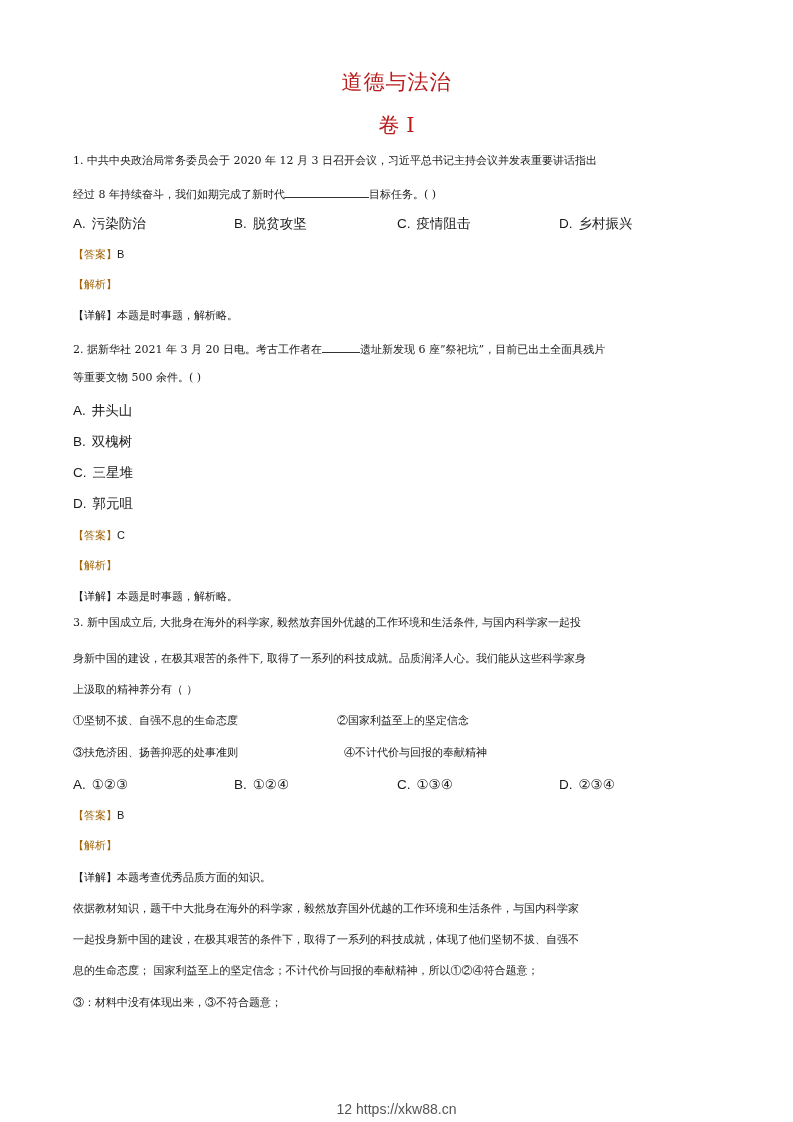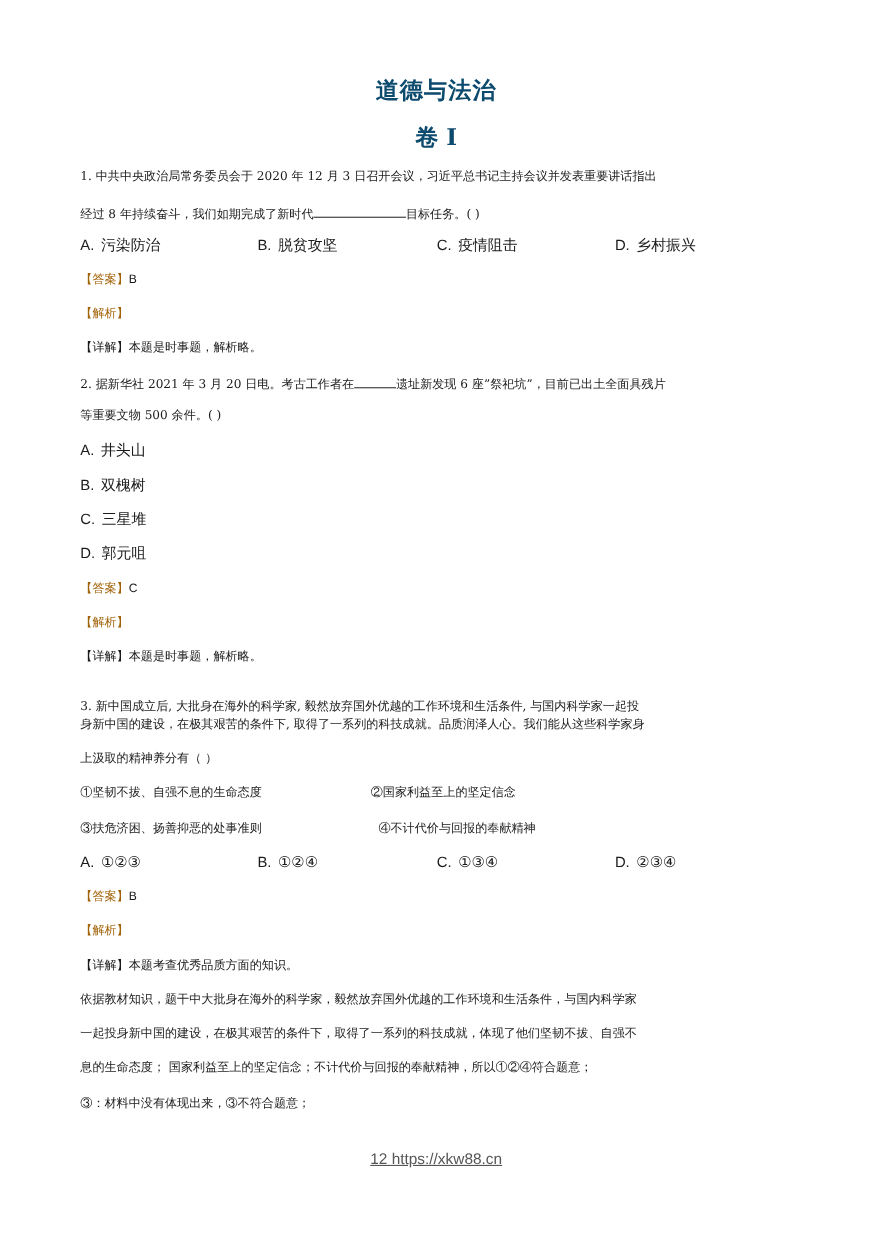--- a/index.html
+++ b/index.html
@@ -17,22 +17,22 @@
     }
     .page {
       position: absolute;
       left: 0; top: 0;
       width: 793px; height: 1122px;
     }
     .title {
       position: absolute;
       left: 0; width: 793px;
       text-align: center;
-      font-weight: bold;
-      color: #0c4a6e;
+      font-weight: normal;
+      color: #b91c1c;
       font-family: "DejaVu Serif", "Liberation Serif", serif;
     }
     .title-main { top: 68px; font-size: 21px; letter-spacing: 1px; }
     .title-sub  { top: 111px; font-size: 21px; }
     .line {
       position: absolute;
       left: 73px;
       font-size: 11px;
       line-height: 18px;
       white-space: nowrap;
@@ -55,27 +55,26 @@
       font-size: 13.5px;
       line-height: 18px;
       white-space: nowrap;
     }
     .opt .letter {
       font-family: "Liberation Sans", "DejaVu Sans", sans-serif;
       margin-right: 6px;
     }
     .footer {
       position: absolute;
-      top: 1045px;
+      top: 1101px;
       left: 0; width: 793px;
       text-align: center;
       font-family: "Liberation Sans", "DejaVu Sans", sans-serif;
       font-size: 14px;
       color: #555;
-      text-decoration: underline;
     }
   </style>
 </head>
 <body>
 
 <div class="page">
 
   <div class="title title-main">道德与法治</div>
   <div class="title title-sub">卷 I</div>
 
@@ -100,21 +99,21 @@
 
   <div class="opt" style="left:73px; top:401px;"><span class="letter">A.</span><span>井头山</span></div>
   <div class="opt" style="left:73px; top:432px;"><span class="letter">B.</span><span>双槐树</span></div>
   <div class="opt" style="left:73px; top:463px;"><span class="letter">C.</span><span>三星堆</span></div>
   <div class="opt" style="left:73px; top:494px;"><span class="letter">D.</span><span>郭元咀</span></div>
 
   <div class="line" style="top:526px; left:73px;"><span class="tag-blue">【答案】</span><span class="sans">C</span></div>
   <div class="line" style="top:557px; left:73px;"><span class="tag-blue">【解析】</span></div>
   <div class="line" style="top:588px; left:73px;"><span class="tag-black">【详解】</span><span>本题是时事题，解析略。</span></div>
 
-  <div class="line" style="top:633px;">3.  新中国成立后, 大批身在海外的科学家, 毅然放弃国外优越的工作环境和生活条件, 与国内科学家一起投</div>
+  <div class="line" style="top:614px;">3.  新中国成立后, 大批身在海外的科学家, 毅然放弃国外优越的工作环境和生活条件, 与国内科学家一起投</div>
   <div class="line" style="top:650px;">身新中国的建设，在极其艰苦的条件下, 取得了一系列的科技成就。品质润泽人心。我们能从这些科学家身</div>
   <div class="line" style="top:681px;">上汲取的精神养分有（        ）</div>
 
   <div class="line" style="top:712px; left:73px;text-align:right;">①坚韧不拔、自强不息的生命态度</div>
   <div class="line" style="top:712px; left:337px;">②国家利益至上的坚定信念</div>
   <div class="line" style="top:744px; left:73px;">③扶危济困、扬善抑恶的处事准则</div>
   <div class="line" style="top:744px; left:344px;">④不计代价与回报的奉献精神</div>
 
   <div class="opt" style="left:73px; top:775px;"><span class="letter">A.</span><span>①②③</span></div>
   <div class="opt" style="left:234px; top:775px;"><span class="letter">B.</span><span>①②④</span></div>

